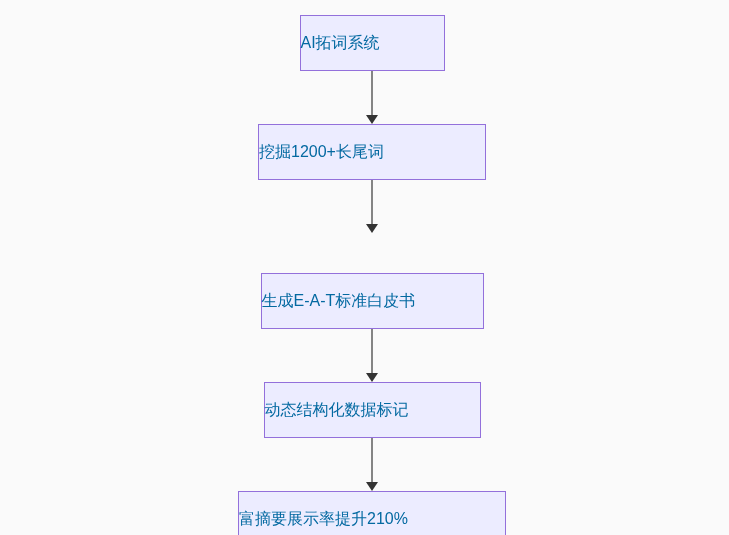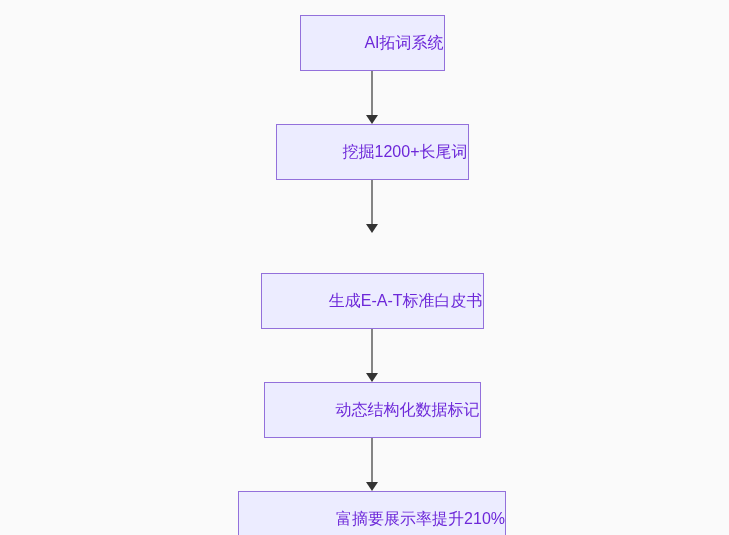--- a/index.html
+++ b/index.html
@@ -28,30 +28,30 @@
     transform: translateX(-50%);
     display: flex;
     flex-direction: column;
     align-items: center;
   }
   .node {
     box-sizing: border-box;
     height: 56px;
     background: #ECECFF;
     border: 1px solid #9370DB;
-    color: #6d28d9;
+    color: #0369a1;
     font-size: 16px;
     display: flex;
     align-items: center;
-    justify-content: flex-end;
+    justify-content: flex-start;
     text-align: center;
     white-space: nowrap;
   }
   .node.n1 { width: 145px; }
-  .node.n2 { width: 193px; }
+  .node.n2 { width: 228px; }
   .node.n3 { width: 223px; margin-top: 40px; }
   .node.n4 { width: 217px; }
   .node.n5 { width: 268px; }
   .connector {
     height: 53px;
     display: flex;
     flex-direction: column;
     align-items: center;
   }
   .connector .line {

